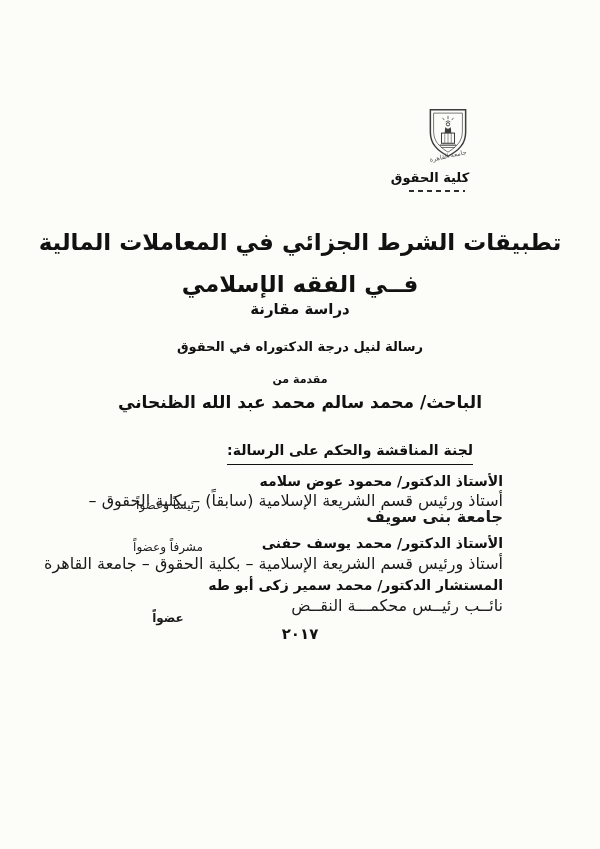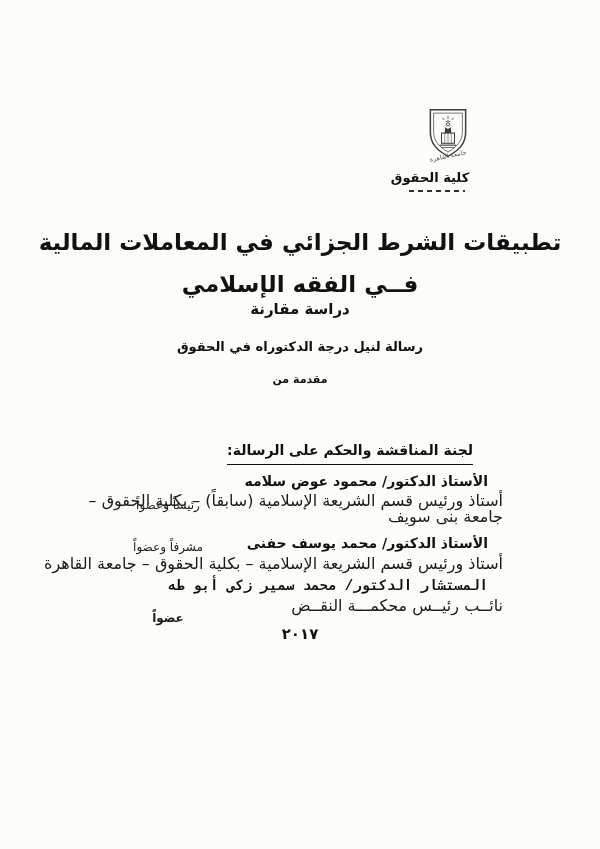--- a/index.html
+++ b/index.html
@@ -32,28 +32,28 @@
   .title2{top:271px;}
   .subtitle{top:300px;font-size:15px;font-weight:bold;}
   .degree{top:339px;font-size:13px;font-weight:bold;}
   .presented{top:373px;font-size:11px;font-weight:bold;}
   .researcher{top:392px;font-size:17px;font-weight:bold;letter-spacing:.2px;}
   
   .committee-heading{
     top:442px;right:127px;font-size:14px;font-weight:bold;
     border-bottom:1.5px solid #111;padding-bottom:6px;
   }
-  .member-name{right:112px;font-size:14px;font-weight:bold;text-align:center;}
+  .member-name{right:97px;font-size:14px;font-weight:bold;text-align:center;}
   .member-desc{right:97px;font-size:16px;text-align:right;color:#1a1a1a;}
   .m1-name{top:473px;}
   .m1-desc{top:491px;}
-  .m1-desc2{top:507px;}
+  .m1-desc2{top:507px;font-weight:bold;}
   .m2-name{top:535px;}
   .m2-desc{top:554px;}
-  .m3-name{top:577px;font-family:Liberation Mono, monospace;}
+  .m3-name{top:577px;}
   .m3-desc{top:596px;}
   .role{left:112px;width:112px;text-align:center;font-size:12px;color:#1a1a1a;}
   .role1{top:478px;margin-top:20px;}
   .role2{top:540px;}
   .role3{top:611px;font-weight:bold;}
   .year{top:625px;font-size:15px;font-weight:600;letter-spacing:6px;}
 </style>
 </head>
 <body>
 
@@ -87,20 +87,21 @@
   </div>
 
   <div class="abs faculty">كلية الحقوق</div>
   <div class="abs faculty-divider"></div>
 
   <div class="abs center title-line title1">تطبيقات الشرط الجزائي في المعاملات المالية</div>
   <div class="abs center title-line title2">فــي الفقه الإسلامي</div>
   <div class="abs center subtitle">دراسة مقارنة</div>
   <div class="abs center degree">رسالة لنيل درجة الدكتوراه في الحقوق</div>
   <div class="abs center presented">مقدمة من</div>
+  <div class="abs center researcher">الباحث/ محمد سالم محمد عبد الله الظنحاني</div>
 
   <div class="abs committee-heading">لجنة المناقشة والحكم على الرسالة:</div>
 
   <div class="abs member-name m1-name">الأستاذ الدكتور/ محمود عوض سلامه</div>
   <div class="abs member-desc m1-desc">أستاذ ورئيس قسم الشريعة الإسلامية (سابقاً) – بكلية الحقوق –</div>
   <div class="abs member-desc m1-desc2">جامعة بنى سويف</div>
   <div class="abs role role1">رئيساً وعضواً</div>
 
   <div class="abs member-desc m2-desc">أستاذ ورئيس قسم الشريعة الإسلامية – بكلية الحقوق – جامعة القاهرة</div>
   <div class="abs member-name m2-name">الأستاذ الدكتور/ محمد يوسف حفنى</div>

